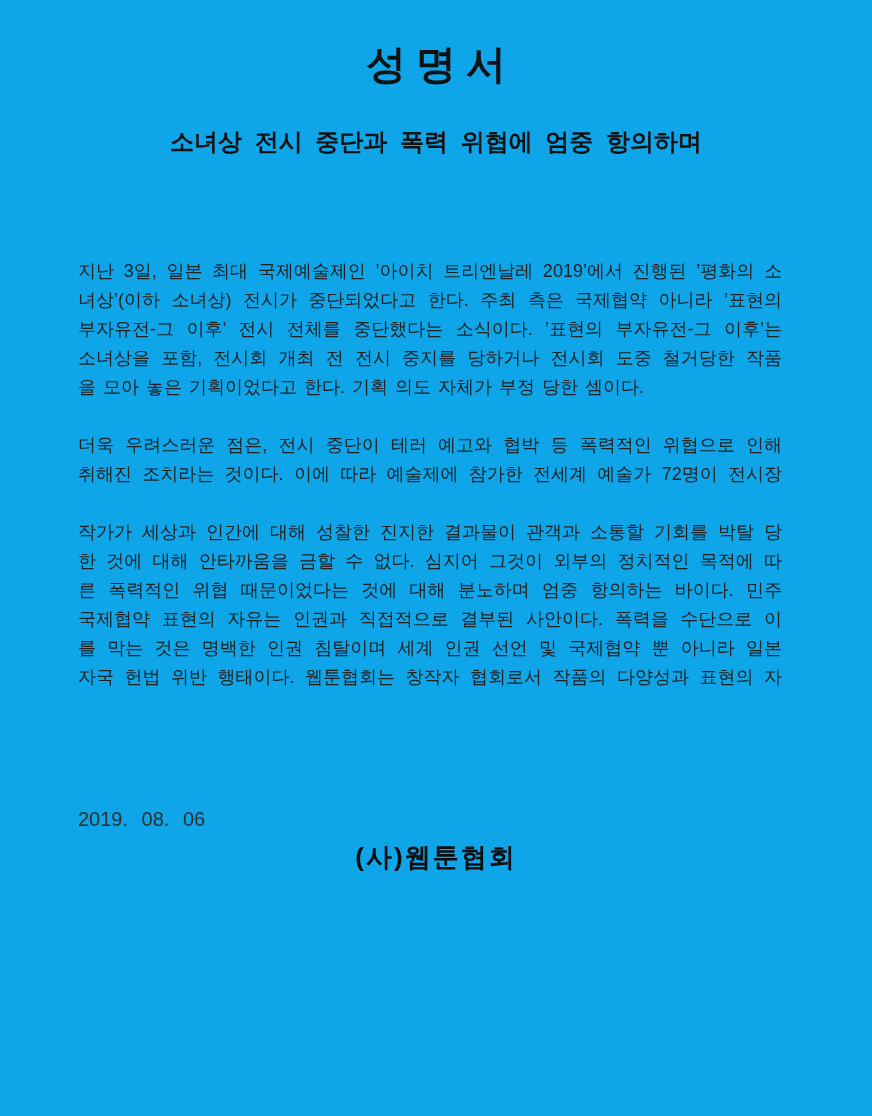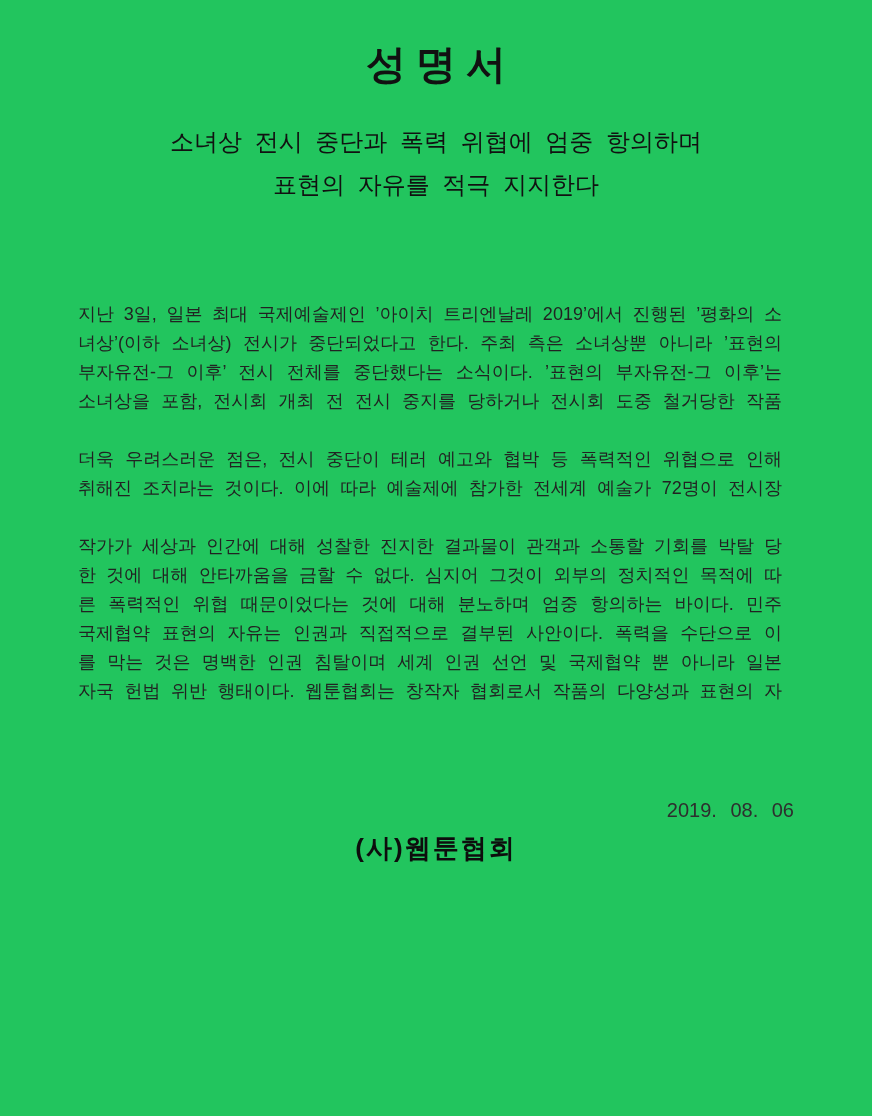--- a/index.html
+++ b/index.html
@@ -12,36 +12,36 @@
     height: 1116px;
     font-family: "Liberation Sans", sans-serif;
     color: #1f1f1f;
     overflow: hidden;
   }
   .page {
     box-sizing: border-box;
     width: 872px;
     height: 1116px;
     padding: 40px 78px 0 78px;
-    background: #22c55e;
+    background: #0ea5e9;
   }
   .doc-title {
     margin: 0;
     font-size: 40px;
     font-weight: 700;
     text-align: center;
     line-height: 48px;
     letter-spacing: 10px;
     padding-left: 10px; 
     color: #111111;
   }
   .doc-subtitle {
     margin-top: 32px;
     font-size: 24px;
-    font-weight: 400;
+    font-weight: 700;
     text-align: center;
     line-height: 43px;
     word-spacing: 6px;
     color: #111111;
   }
   .doc-body {
     margin-top: 94px;
     font-size: 18px;
     line-height: 29px;
     word-spacing: 2px;
@@ -52,23 +52,23 @@
   }
   .paragraph .line {
     text-align: left;
     white-space: normal;
   }
   .paragraph .line.justified {
     text-align: justify;
     text-align-last: justify;
   }
   .doc-date {
-    margin-top: 91px;
+    margin-top: 114px;
     font-size: 20px;
-    text-align: right;
+    text-align: left;
     line-height: 26px;
     word-spacing: 8px;
     color: #2e2e2e;
   }
   .doc-signature {
     margin-top: 4px;
     font-size: 26px;
     font-weight: 700;
     text-align: center;
     line-height: 42px;
@@ -78,29 +78,29 @@
 </style>
 </head>
 <body>
 
 <div class="page">
 
   <h1 class="doc-title">성명서</h1>
 
   <div class="doc-subtitle">
     <div>소녀상 전시 중단과 폭력 위협에 엄중 항의하며</div>
-    <div>표현의 자유를 적극 지지한다</div>
   </div>
 
   <div class="doc-body" id="doc-body">
       <div class="paragraph">
         <div class="line justified">지난 3일, 일본 최대 국제예술제인 ’아이치 트리엔날레 2019’에서 진행된 ’평화의 소</div>
-        <div class="line justified">녀상’(이하 소녀상) 전시가 중단되었다고 한다. 주최 측은 소녀상뿐 아니라 ’표현의</div>
+        <div class="line justified">녀상’(이하 소녀상) 전시가 중단되었다고 한다. 주최 측은 국제협약 아니라 ’표현의</div>
         <div class="line justified">부자유전-그 이후’ 전시 전체를 중단했다는 소식이다. ’표현의 부자유전-그 이후’는</div>
         <div class="line justified">소녀상을 포함, 전시회 개최 전 전시 중지를 당하거나 전시회 도중 철거당한 작품</div>
+        <div class="line">을 모아 놓은 기획이었다고 한다. 기획 의도 자체가 부정 당한 셈이다.</div>
       </div>
       <div class="paragraph">
         <div class="line justified">더욱 우려스러운 점은, 전시 중단이 테러 예고와 협박 등 폭력적인 위협으로 인해</div>
         <div class="line justified">취해진 조치라는 것이다. 이에 따라 예술제에 참가한 전세계 예술가 72명이 전시장</div>
       </div>
       <div class="paragraph">
         <div class="line justified">작가가 세상과 인간에 대해 성찰한 진지한 결과물이 관객과 소통할 기회를 박탈 당</div>
         <div class="line justified">한 것에 대해 안타까움을 금할 수 없다. 심지어 그것이 외부의 정치적인 목적에 따</div>
         <div class="line justified">른 폭력적인 위협 때문이었다는 것에 대해 분노하며 엄중 항의하는 바이다. 민주</div>
         <div class="line justified">국제협약 표현의 자유는 인권과 직접적으로 결부된 사안이다. 폭력을 수단으로 이</div>

